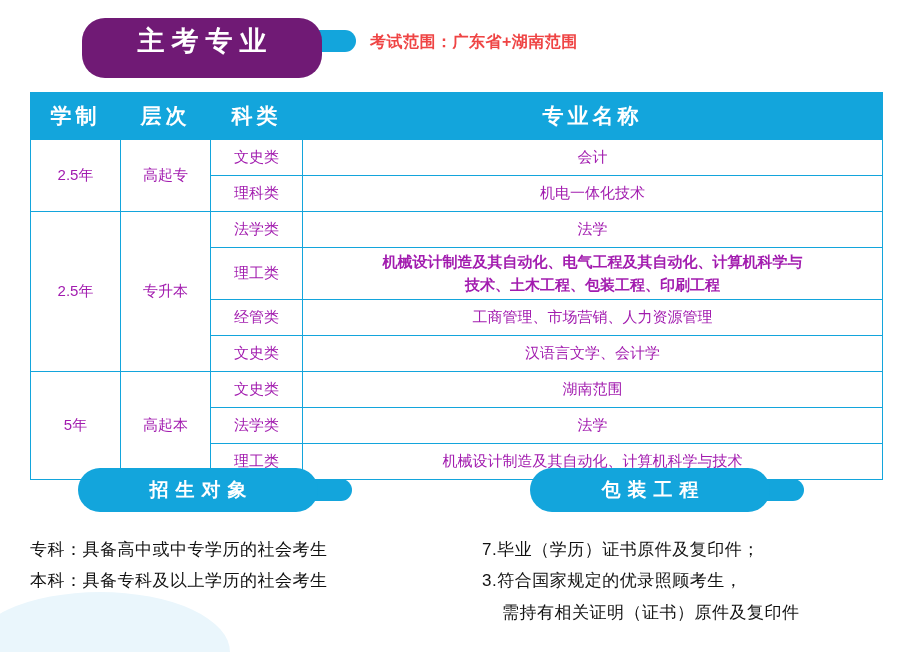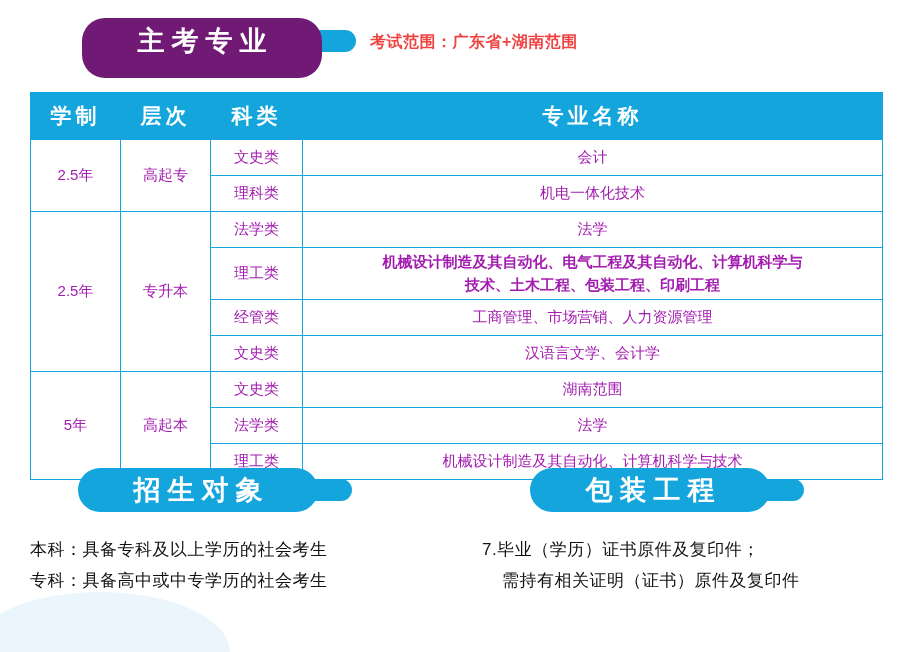--- a/index.html
+++ b/index.html
@@ -116,21 +116,21 @@
 
   .sub-ribbon {
     position: relative;
     width: 240px;
     height: 44px;
     background: #13A5DC;
     border-radius: 22px;
     color: #fff;
     text-align: center;
     line-height: 44px;
-    font-size: 27px;
+    font-size: 19px;
     font-weight: bold;
     letter-spacing: 7px;
     text-indent: 7px;
     margin-left: 48px;
   }
   .sub-ribbon-tail {
     position: absolute;
     left: 276px;
     top: 11px;
     width: 46px;
@@ -237,25 +237,26 @@
         <td class="name-cell">机械设计制造及其自动化、计算机科学与技术</td>
       </tr>
     </tbody>
   </table>
 </div>
 
 <div class="sec sec-left">
   <div class="sub-ribbon-tail"></div>
   <div class="sub-ribbon">招生对象</div>
   <div class="sec-body">
+    <div>专科：具备高中或中专学历的社会考生</div>
     <div>本科：具备专科及以上学历的社会考生</div>
-    <div>专科：具备高中或中专学历的社会考生</div>
   </div>
 </div>
 
 <div class="sec sec-right">
   <div class="sub-ribbon-tail"></div>
   <div class="sub-ribbon">包装工程</div>
   <div class="sec-body">
     <div>7.毕业（学历）证书原件及复印件；</div>
+    <div>3.符合国家规定的优录照顾考生，</div>
     <div class="indent2">需持有相关证明（证书）原件及复印件</div>
   </div>
 </div>
 
 </body></html>

